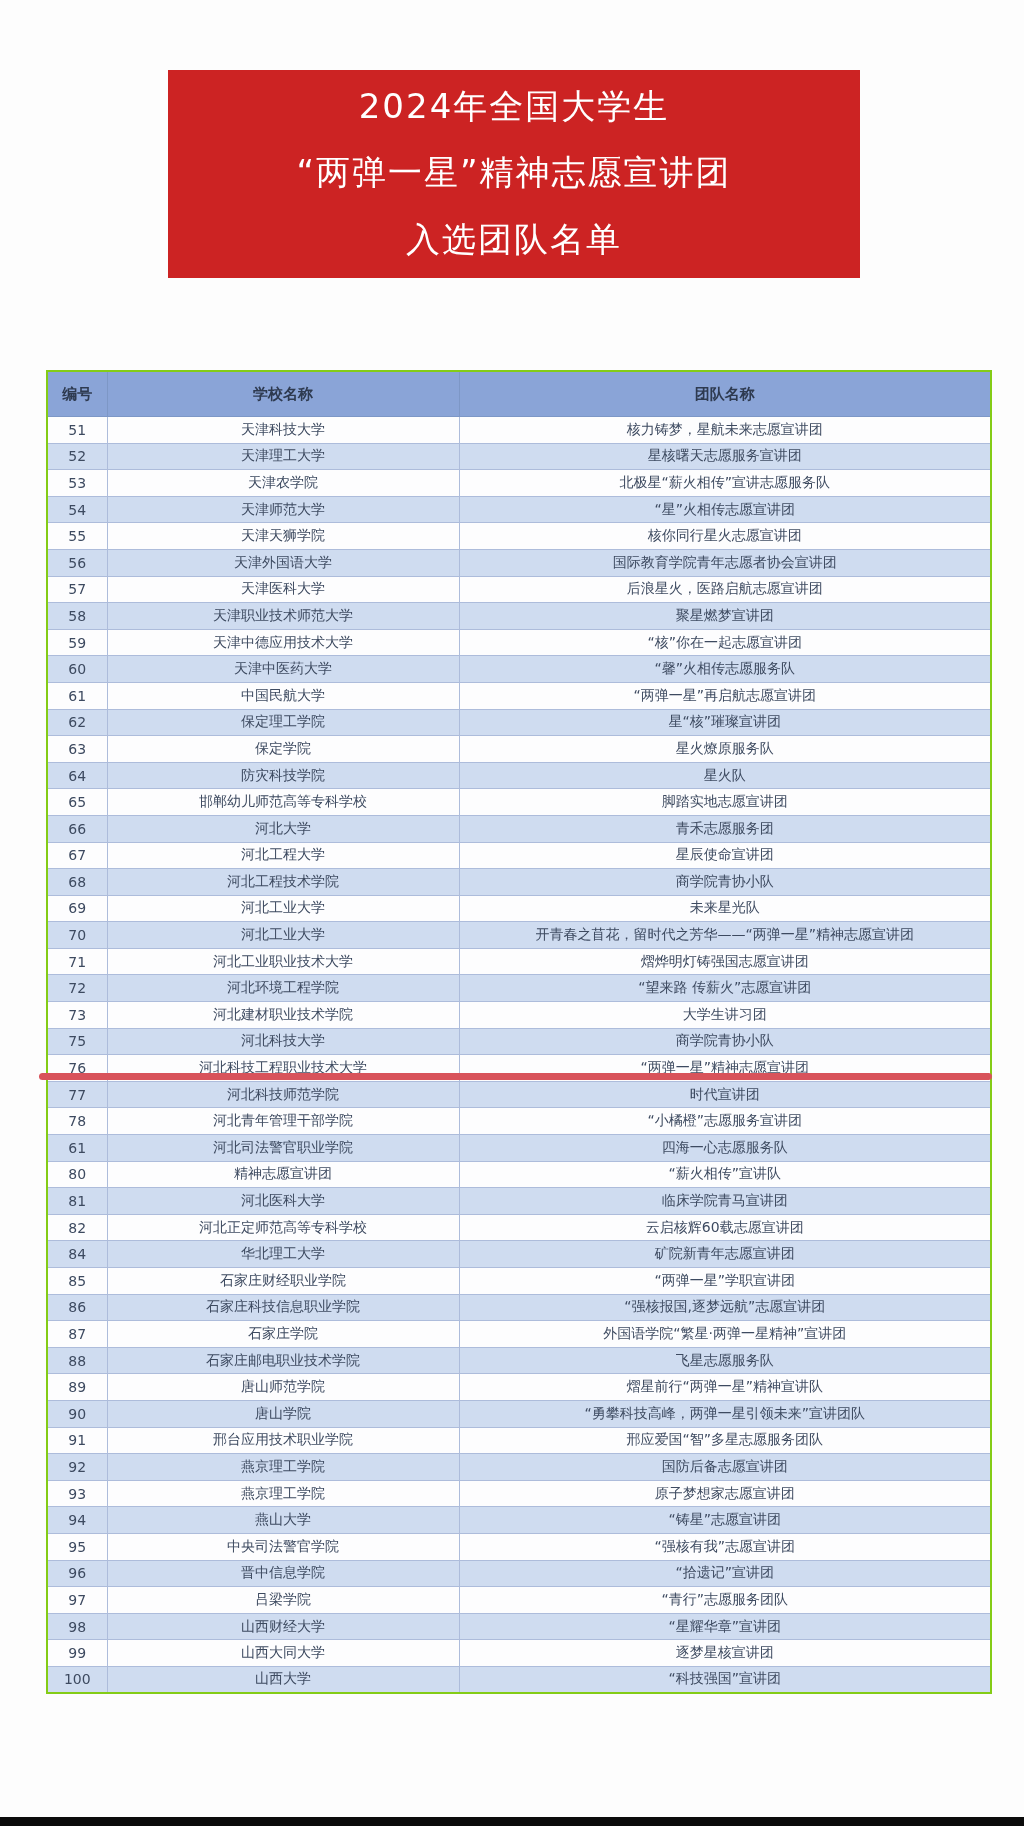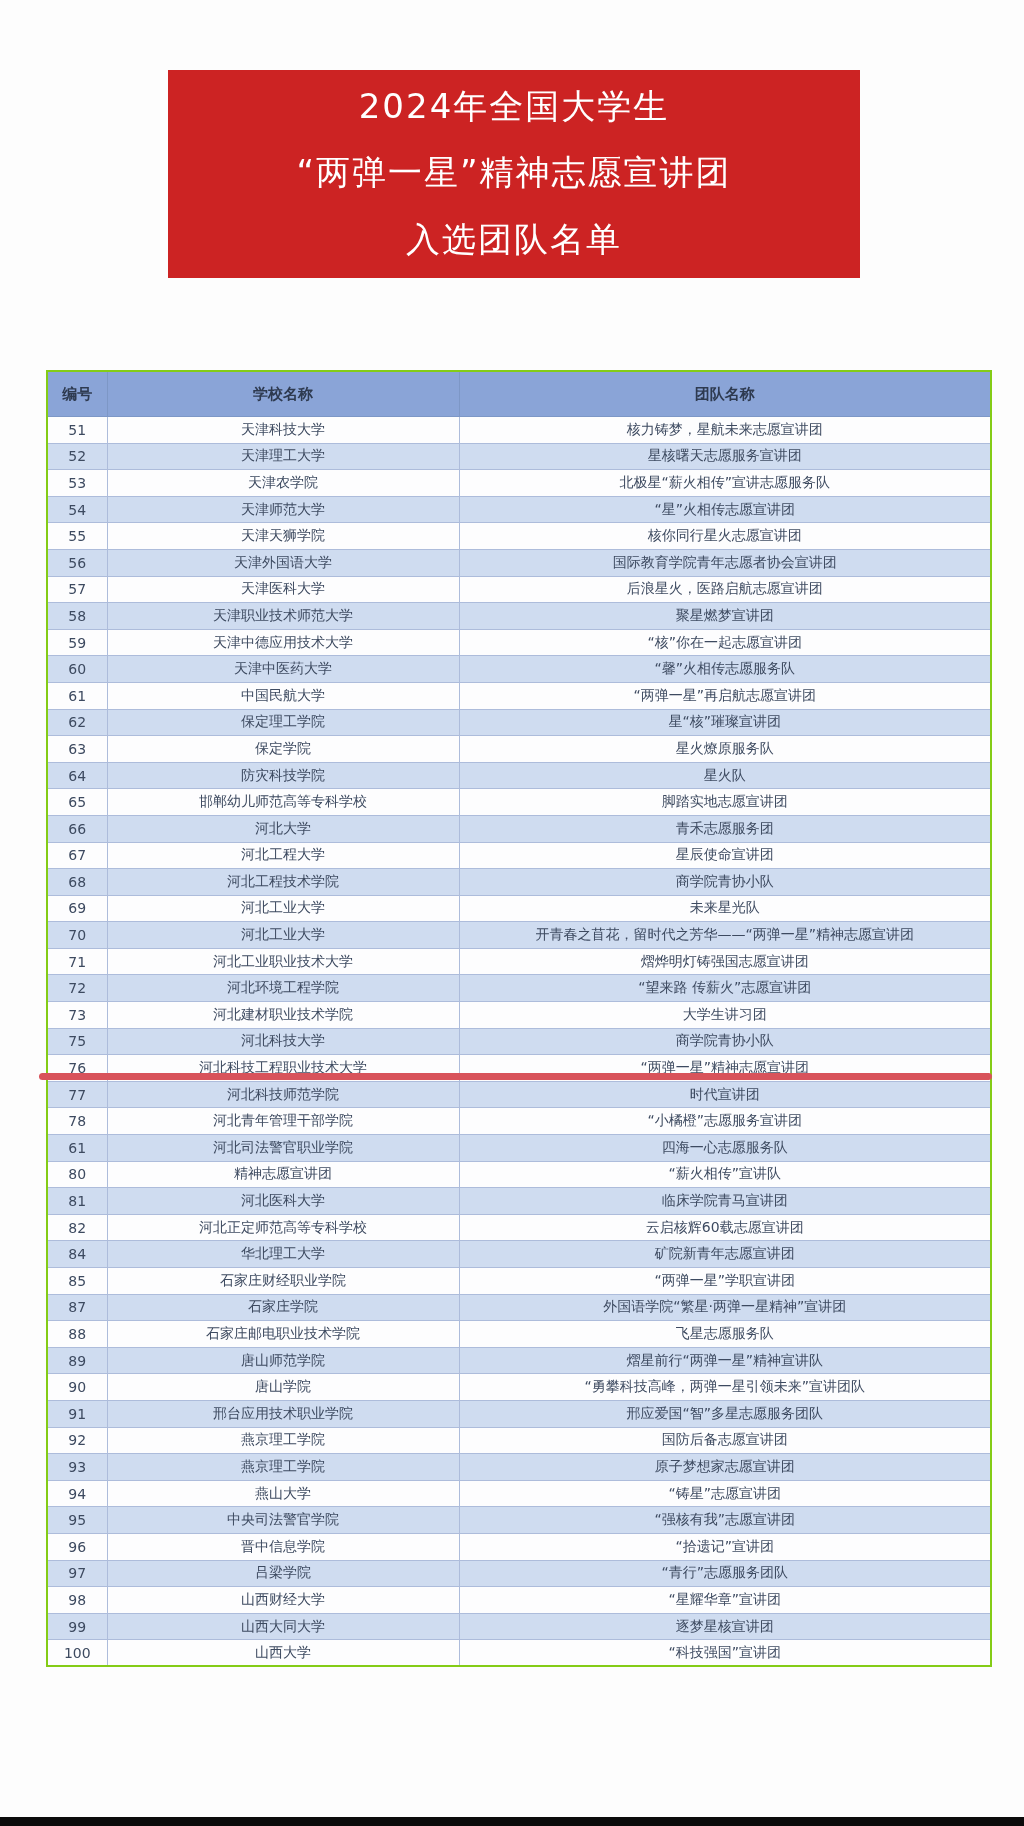--- a/index.html
+++ b/index.html
@@ -278,20 +278,25 @@
             <td>84</td>
             <td>华北理工大学</td>
             <td>矿院新青年志愿宣讲团</td>
           </tr>
           <tr>
             <td>85</td>
             <td>石家庄财经职业学院</td>
             <td>“两弹一星”学职宣讲团</td>
           </tr>
           <tr>
+            <td>86</td>
+            <td>石家庄科技信息职业学院</td>
+            <td>“强核报国,逐梦远航”志愿宣讲团</td>
+          </tr>
+          <tr>
             <td>87</td>
             <td>石家庄学院</td>
             <td>外国语学院“繁星·两弹一星精神”宣讲团</td>
           </tr>
           <tr>
             <td>88</td>
             <td>石家庄邮电职业技术学院</td>
             <td>飞星志愿服务队</td>
           </tr>
           <tr>

